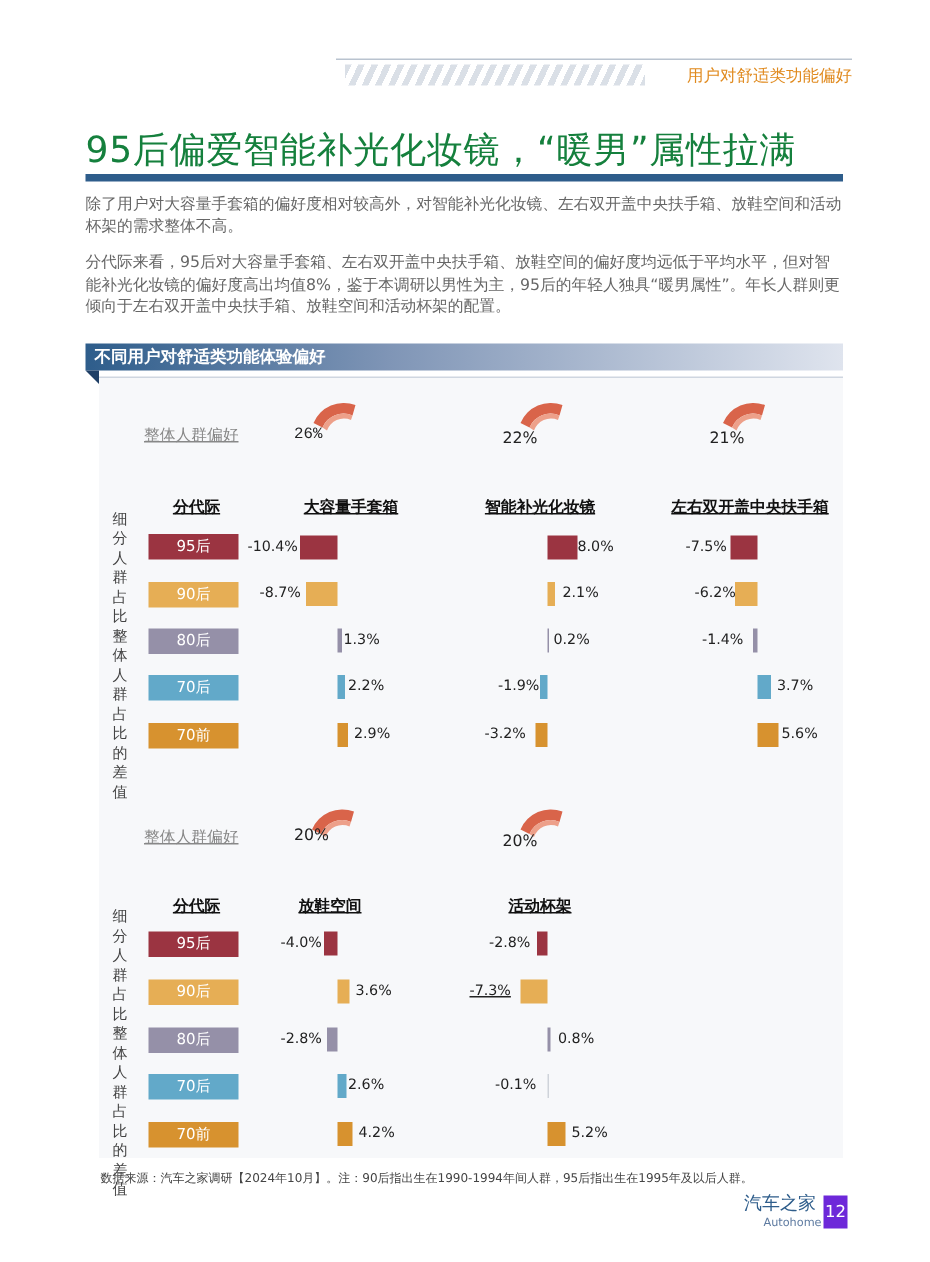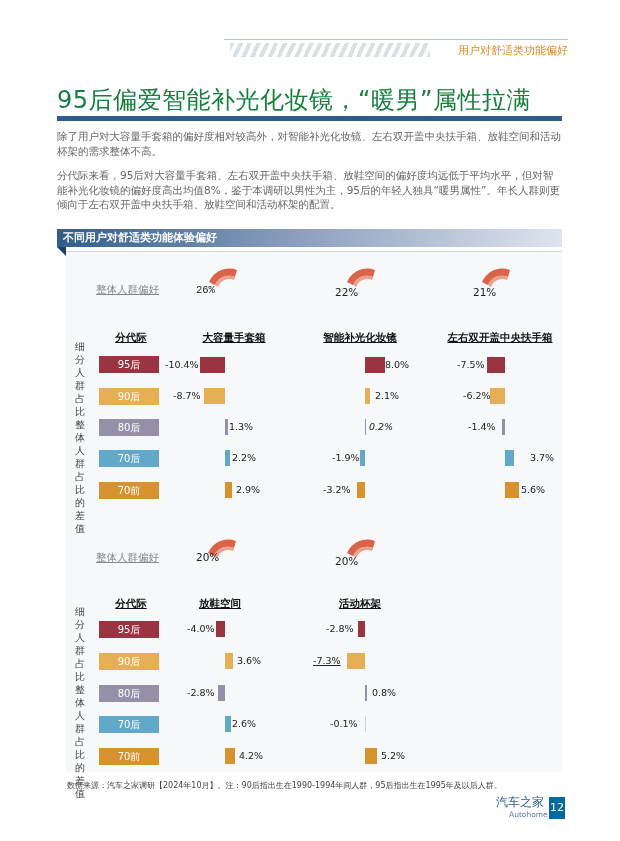--- a/index.html
+++ b/index.html
@@ -45,21 +45,21 @@
   .vlabel { position: absolute; left: 74px; width: 12px; font-size: 10px; color: #444; line-height: 13px; text-align: center; }
 
   .gen { position: absolute; left: 99px; width: 60px; height: 17px; color: #fff; font-size: 10px; text-align: center; line-height: 17px; }
 
   .bar { position: absolute; height: 16px; }
   .val { position: absolute; font-size: 9.5px; color: #222; line-height: 16px; white-space: nowrap; }
 
   .source { position: absolute; left: 67px; top: 780px; font-size: 8px; color: #444; }
   .logo-cn { position: absolute; left: 496px; top: 794px; font-size: 12px; color: #2e5d8b; }
   .logo-en { position: absolute; left: 509px; top: 810px; font-size: 7.5px; color: #5d7aa0; text-align: right; }
-  .page-num { position: absolute; left: 549px; top: 797px; width: 16px; height: 22px; background: #0369a1; color: #fff; font-size: 11px; text-align: center; line-height: 22px; }
+  .page-num { position: absolute; left: 549px; top: 797px; width: 16px; height: 22px; background: #6d28d9; color: #fff; font-size: 11px; text-align: center; line-height: 22px; }
 </style>
 </head>
 <body>
 
 <div class="hdr">
   <div class="hdr-line"></div>
   <div class="hdr-stripes"></div>
   <div class="hdr-right">用户对舒适类功能偏好</div>
 </div>
 
@@ -118,34 +118,34 @@
 <div class="bar" style="left:225px; top:450px; width:5px; background:#62a9c9;"></div>
 <div class="val" style="left:232px; top:450px;">2.2%</div>
 <div class="bar" style="left:225px; top:482px; width:7px; background:#d7922f;"></div>
 <div class="val" style="left:236px; top:482px;">2.9%</div>
 
 <div class="bar" style="left:365px; top:357px; width:20px; background:#9b3441;"></div>
 <div class="val" style="left:385px; top:357px;">8.0%</div>
 <div class="bar" style="left:365px; top:388px; width:5px; background:#e6ae55;"></div>
 <div class="val" style="left:375px; top:388px;">2.1%</div>
 <div class="bar" style="left:365px; top:419px; width:1px; background:#9590a8;"></div>
-<div class="val" style="left:369px; top:419px;font-style:italic;">0.2%</div>
+<div class="val" style="left:369px; top:419px;">0.2%</div>
 <div class="bar" style="left:360px; top:450px; width:5px; background:#62a9c9;"></div>
 <div class="val" style="left:332px; top:450px;">-1.9%</div>
 <div class="bar" style="left:357px; top:482px; width:8px; background:#d7922f;"></div>
 <div class="val" style="left:323px; top:482px;">-3.2%</div>
 
 <div class="bar" style="left:487px; top:357px; width:18px; background:#9b3441;"></div>
 <div class="val" style="left:457px; top:357px;">-7.5%</div>
 <div class="bar" style="left:490px; top:388px; width:15px; background:#e6ae55;"></div>
 <div class="val" style="left:463px; top:388px;">-6.2%</div>
 <div class="bar" style="left:502px; top:419px; width:3px; background:#9590a8;"></div>
 <div class="val" style="left:468px; top:419px;">-1.4%</div>
 <div class="bar" style="left:505px; top:450px; width:9px; background:#62a9c9;"></div>
-<div class="val" style="left:518px; top:450px;margin-left:12px;">3.7%</div>
+<div class="val" style="left:518px; top:450px;">3.7%</div>
 <div class="bar" style="left:505px; top:482px; width:14px; background:#d7922f;"></div>
 <div class="val" style="left:521px; top:482px;">5.6%</div>
 
 <div class="overall-label" style="left:96px; top:551px;">整体人群偏好</div>
 
 <svg class="gauge" style="left:206px; top:537px;" viewBox="0 0 34 22">
   <path d="M2 16 A22 22 0 0 1 30 4 L28 11 A15 15 0 0 0 8 19 Z" fill="#d9644a"></path>
   <path d="M8 19 A15 15 0 0 1 28 11 L27 14 A12 12 0 0 0 11 21 Z" fill="#eda08a"></path>
 </svg>
 <div class="gauge-pct" style="left:196px; top:551px;">20%</div>

